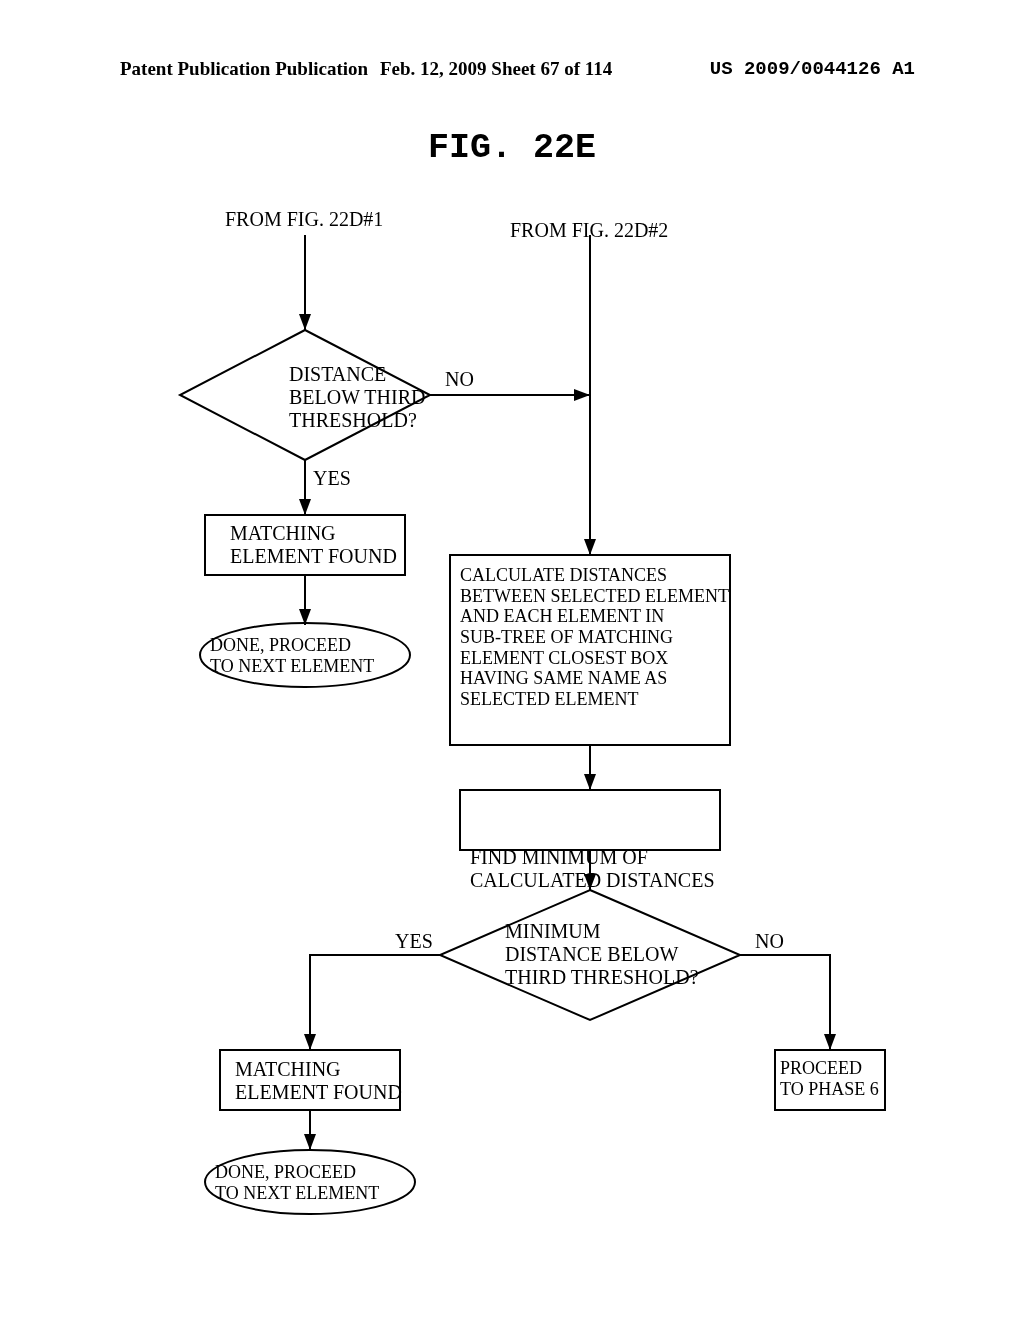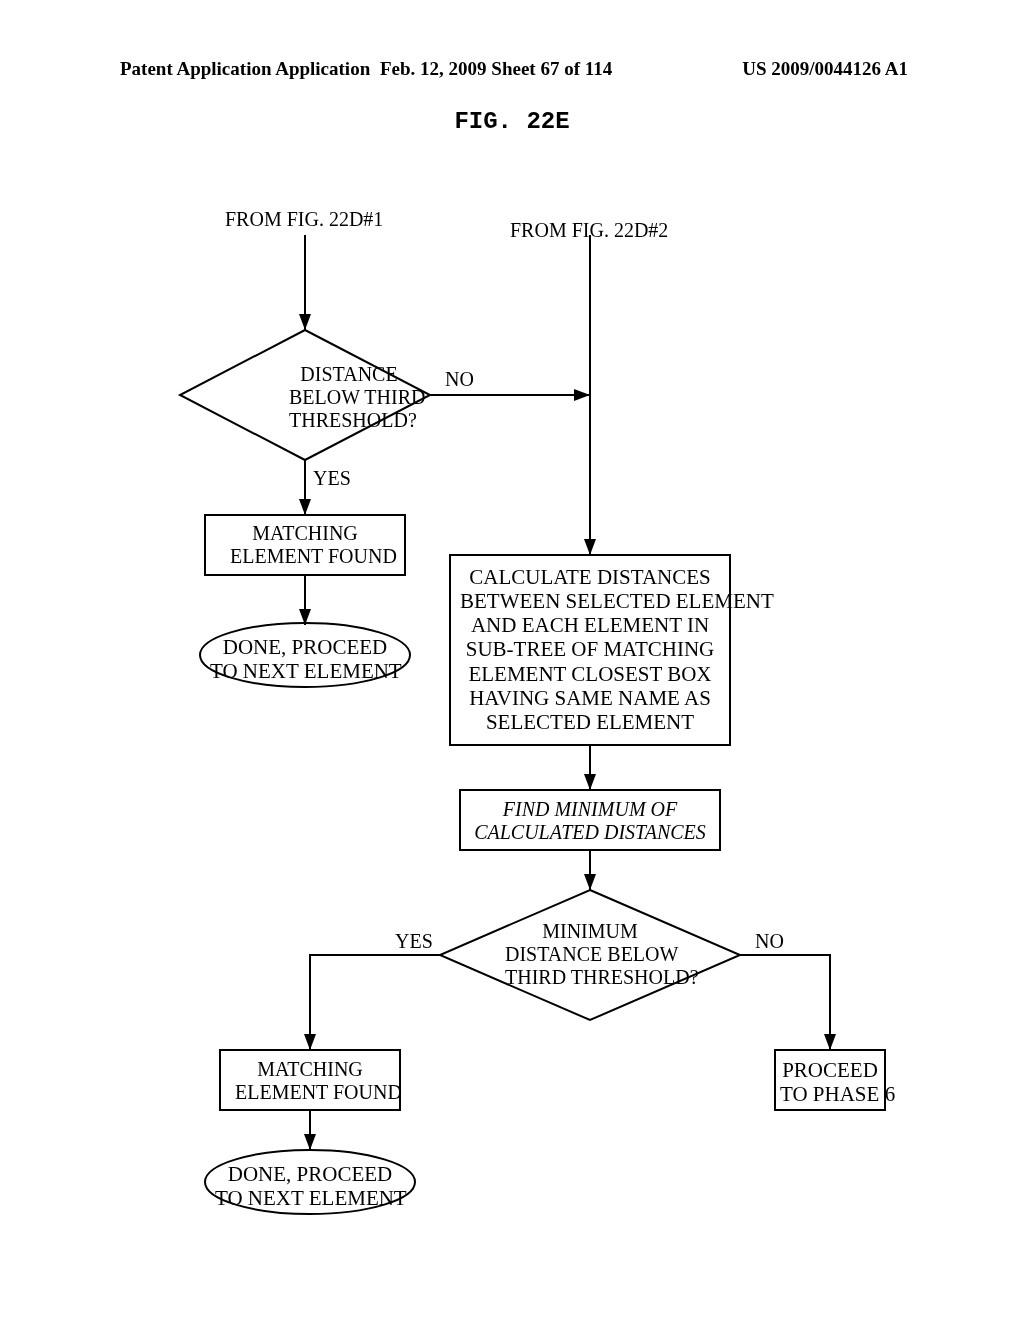--- a/index.html
+++ b/index.html
@@ -16,45 +16,44 @@
     position: absolute;
     top: 58px;
     left: 0;
     width: 100%;
     text-align: center;
     font-size: 19px;
     font-weight: bold;
   }
   .header .left  { position: absolute; left: 120px; }
   .header .mid   { position: absolute; left: 380px; }
-  .header .right { position: absolute; right: 116px; }
+  .header .right { position: absolute; right: 109px; font-family: Liberation Mono, monospace; }
   .figtitle {
     position: absolute;
-    top: 108px;
+    top: 128px;
     width: 100%;
     text-align: center;
-    font-size: 24px;
+    font-size: 35px;
     font-weight: bold;
     font-family: "Courier New", monospace;
   }
   svg { position: absolute; top: 0; left: 0; }
   .lbl {
     position: absolute;
     font-size: 20px;
-    text-align: center;
     line-height: 1.15;
     white-space: pre;
   }
-  .lbl.small { font-size: 21px; }
+  .lbl.small { font-size: 18px; }
 </style>
 </head>
 <body>
 
 <div class="header">
-  <span class="left">Patent Application Application</span>
+  <span class="left">Patent Publication Publication</span>
   <span class="mid">Feb. 12, 2009  Sheet 67 of 114</span>
   <span class="right">US 2009/0044126 A1</span>
 </div>
 
 <div class="figtitle">FIG.  22E</div>
 
 <svg width="1024" height="1320">
   <defs>
     <marker id="arr" markerWidth="10" markerHeight="10" refX="8" refY="3" orient="auto">
       <path d="M0,0 L8,3 L0,6 Z" fill="#000"></path>
@@ -114,21 +113,21 @@
 <div class="lbl small" style="left:210px; top:635px; width:190px;">DONE, PROCEED
 TO NEXT ELEMENT</div>
 
 <div class="lbl small" style="left:460px; top:565px; width:260px;">CALCULATE DISTANCES
 BETWEEN SELECTED ELEMENT
 AND EACH ELEMENT IN
 SUB-TREE OF MATCHING
 ELEMENT CLOSEST BOX
 HAVING SAME NAME AS
 SELECTED ELEMENT</div>
-<div class="lbl" style="left:470px; top:798px; width:240px;font-style:italic;">FIND MINIMUM OF
+<div class="lbl" style="left:470px; top:846px; width:240px;">FIND MINIMUM OF
 CALCULATED DISTANCES</div>
 
 <div class="lbl" style="left:505px; top:920px; width:170px;">MINIMUM
 DISTANCE BELOW
 THIRD THRESHOLD?</div>
 <div class="lbl" style="left:395px; top:930px;">YES</div>
 <div class="lbl" style="left:755px; top:930px;">NO</div>
 
 <div class="lbl" style="left:235px; top:1058px; width:150px;">MATCHING
 ELEMENT FOUND</div>

